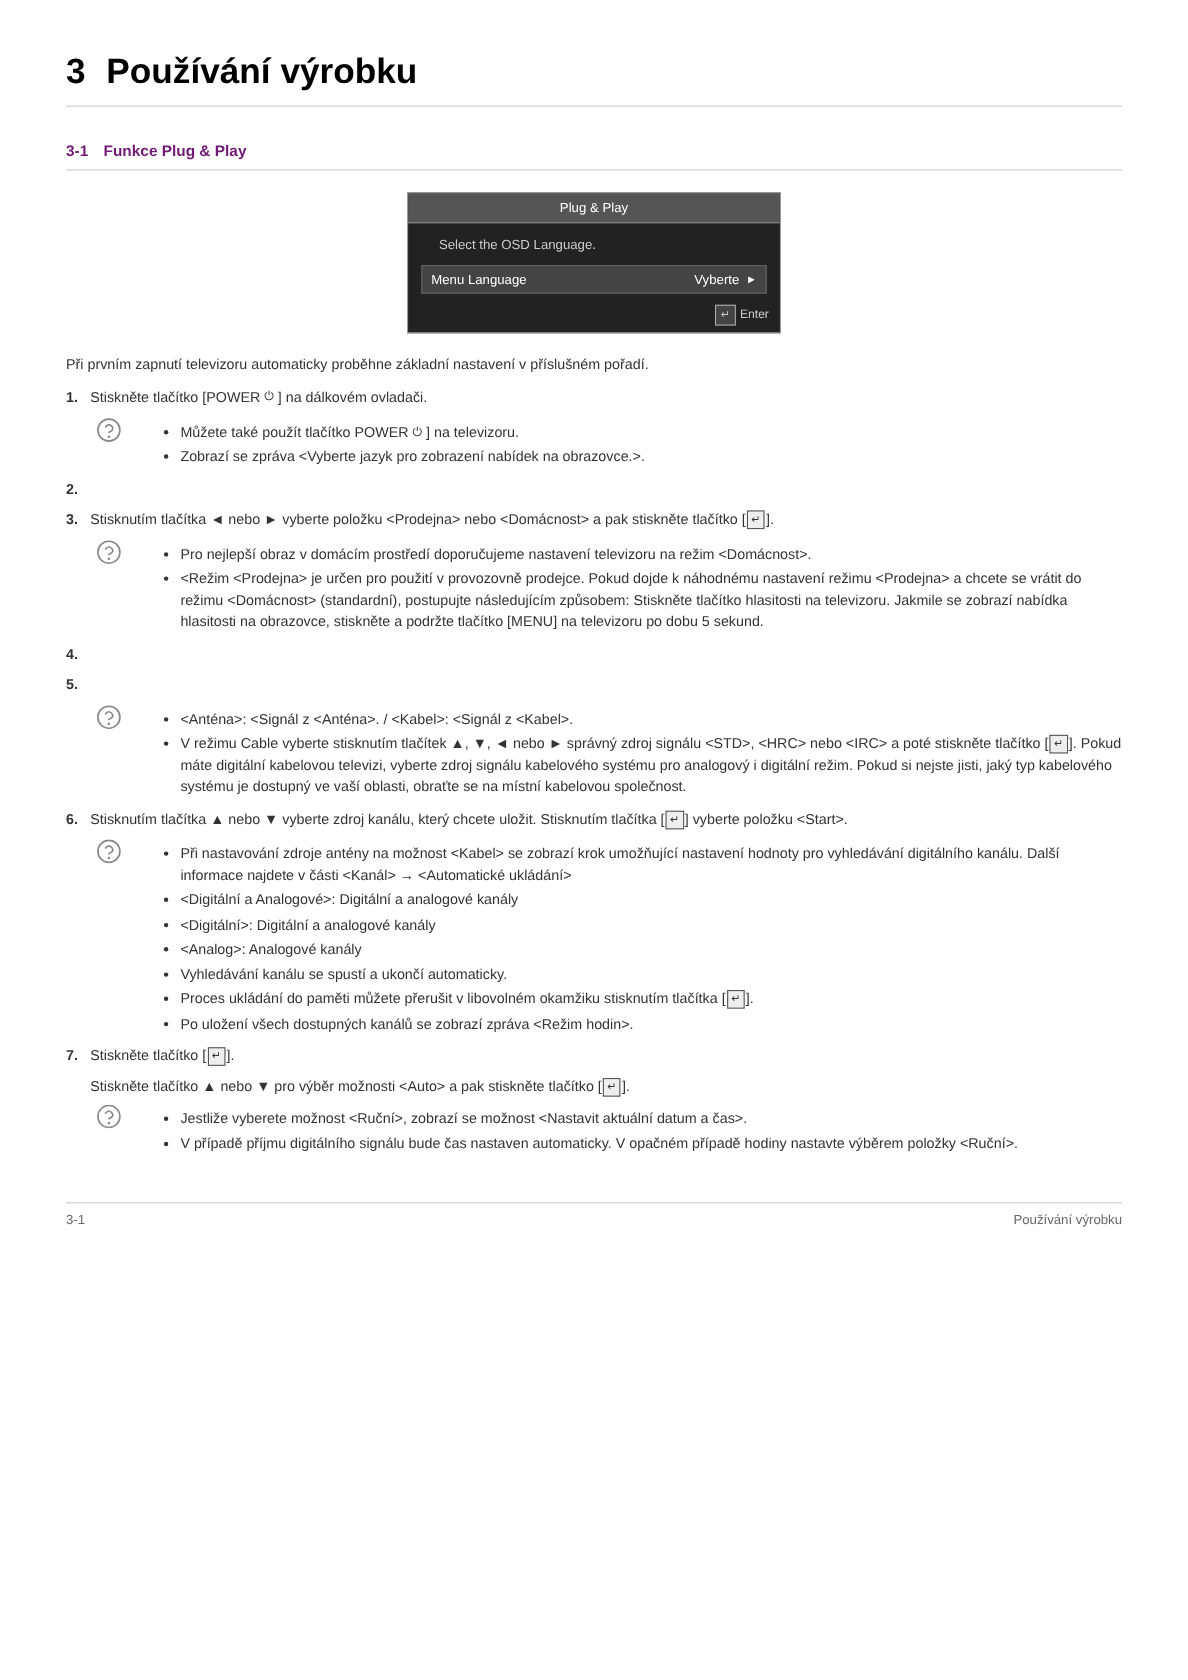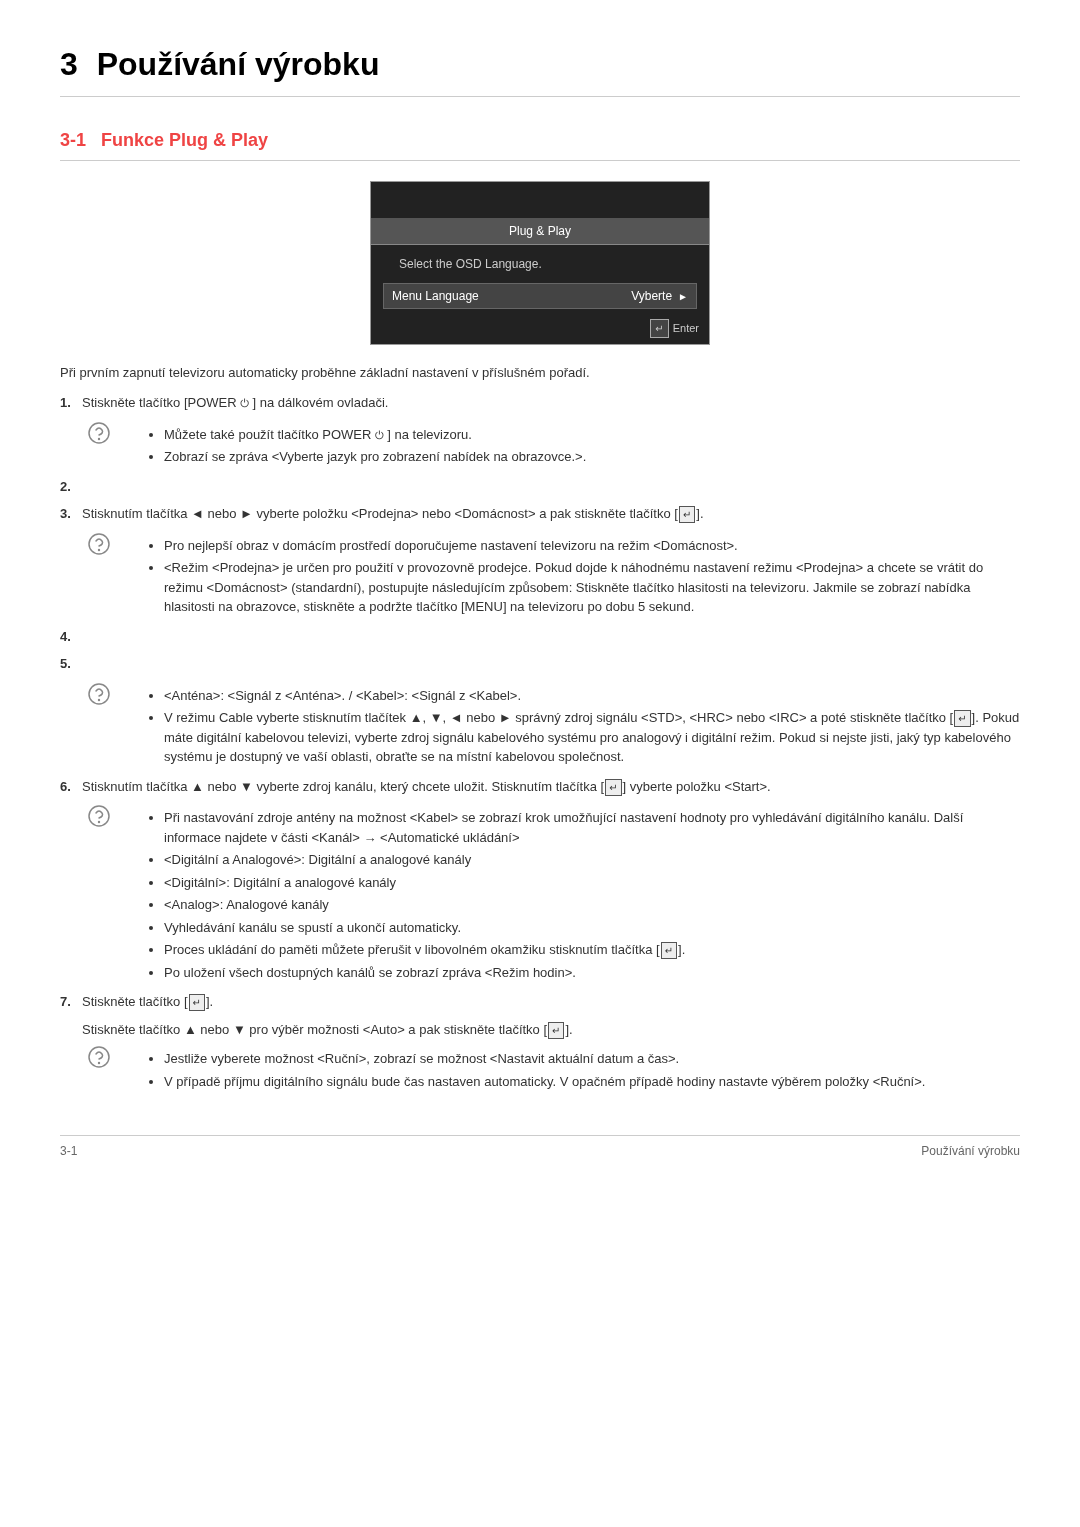--- a/index.html
+++ b/index.html
@@ -19,23 +19,23 @@
       margin-bottom: 26px;
       padding-bottom: 8px;
       border-bottom: 1px solid #ccc;
     }
     .chapter-number {
       font-size: 32px;
       font-weight: bold;
       margin-right: 10px;
     }
     .section-title {
-      font-size: 18px;
+      font-size: 14px;
       font-weight: bold;
-      color: #ef4444;
+      color: #701a75;
       margin-top: 30px;
       margin-bottom: 18px;
       padding-bottom: 6px;
       border-bottom: 1px solid #ccc;
     }
     .section-number {
       margin-right: 10px;
     }
     
     .osd-container {
@@ -50,21 +50,20 @@
       width: 340px;
       font-size: 12px;
     }
     .osd-title-bar {
       background: #555;
       text-align: center;
       padding: 4px 0;
       font-size: 12px;
       color: #fff;
       border-bottom: 1px solid #888;
-      margin-top: 36px;
     }
     .osd-subtitle {
       padding: 10px 16px 6px 28px;
       font-size: 12px;
       color: #ccc;
     }
     .osd-row {
       display: flex;
       align-items: center;
       margin: 4px 12px 4px 12px;

